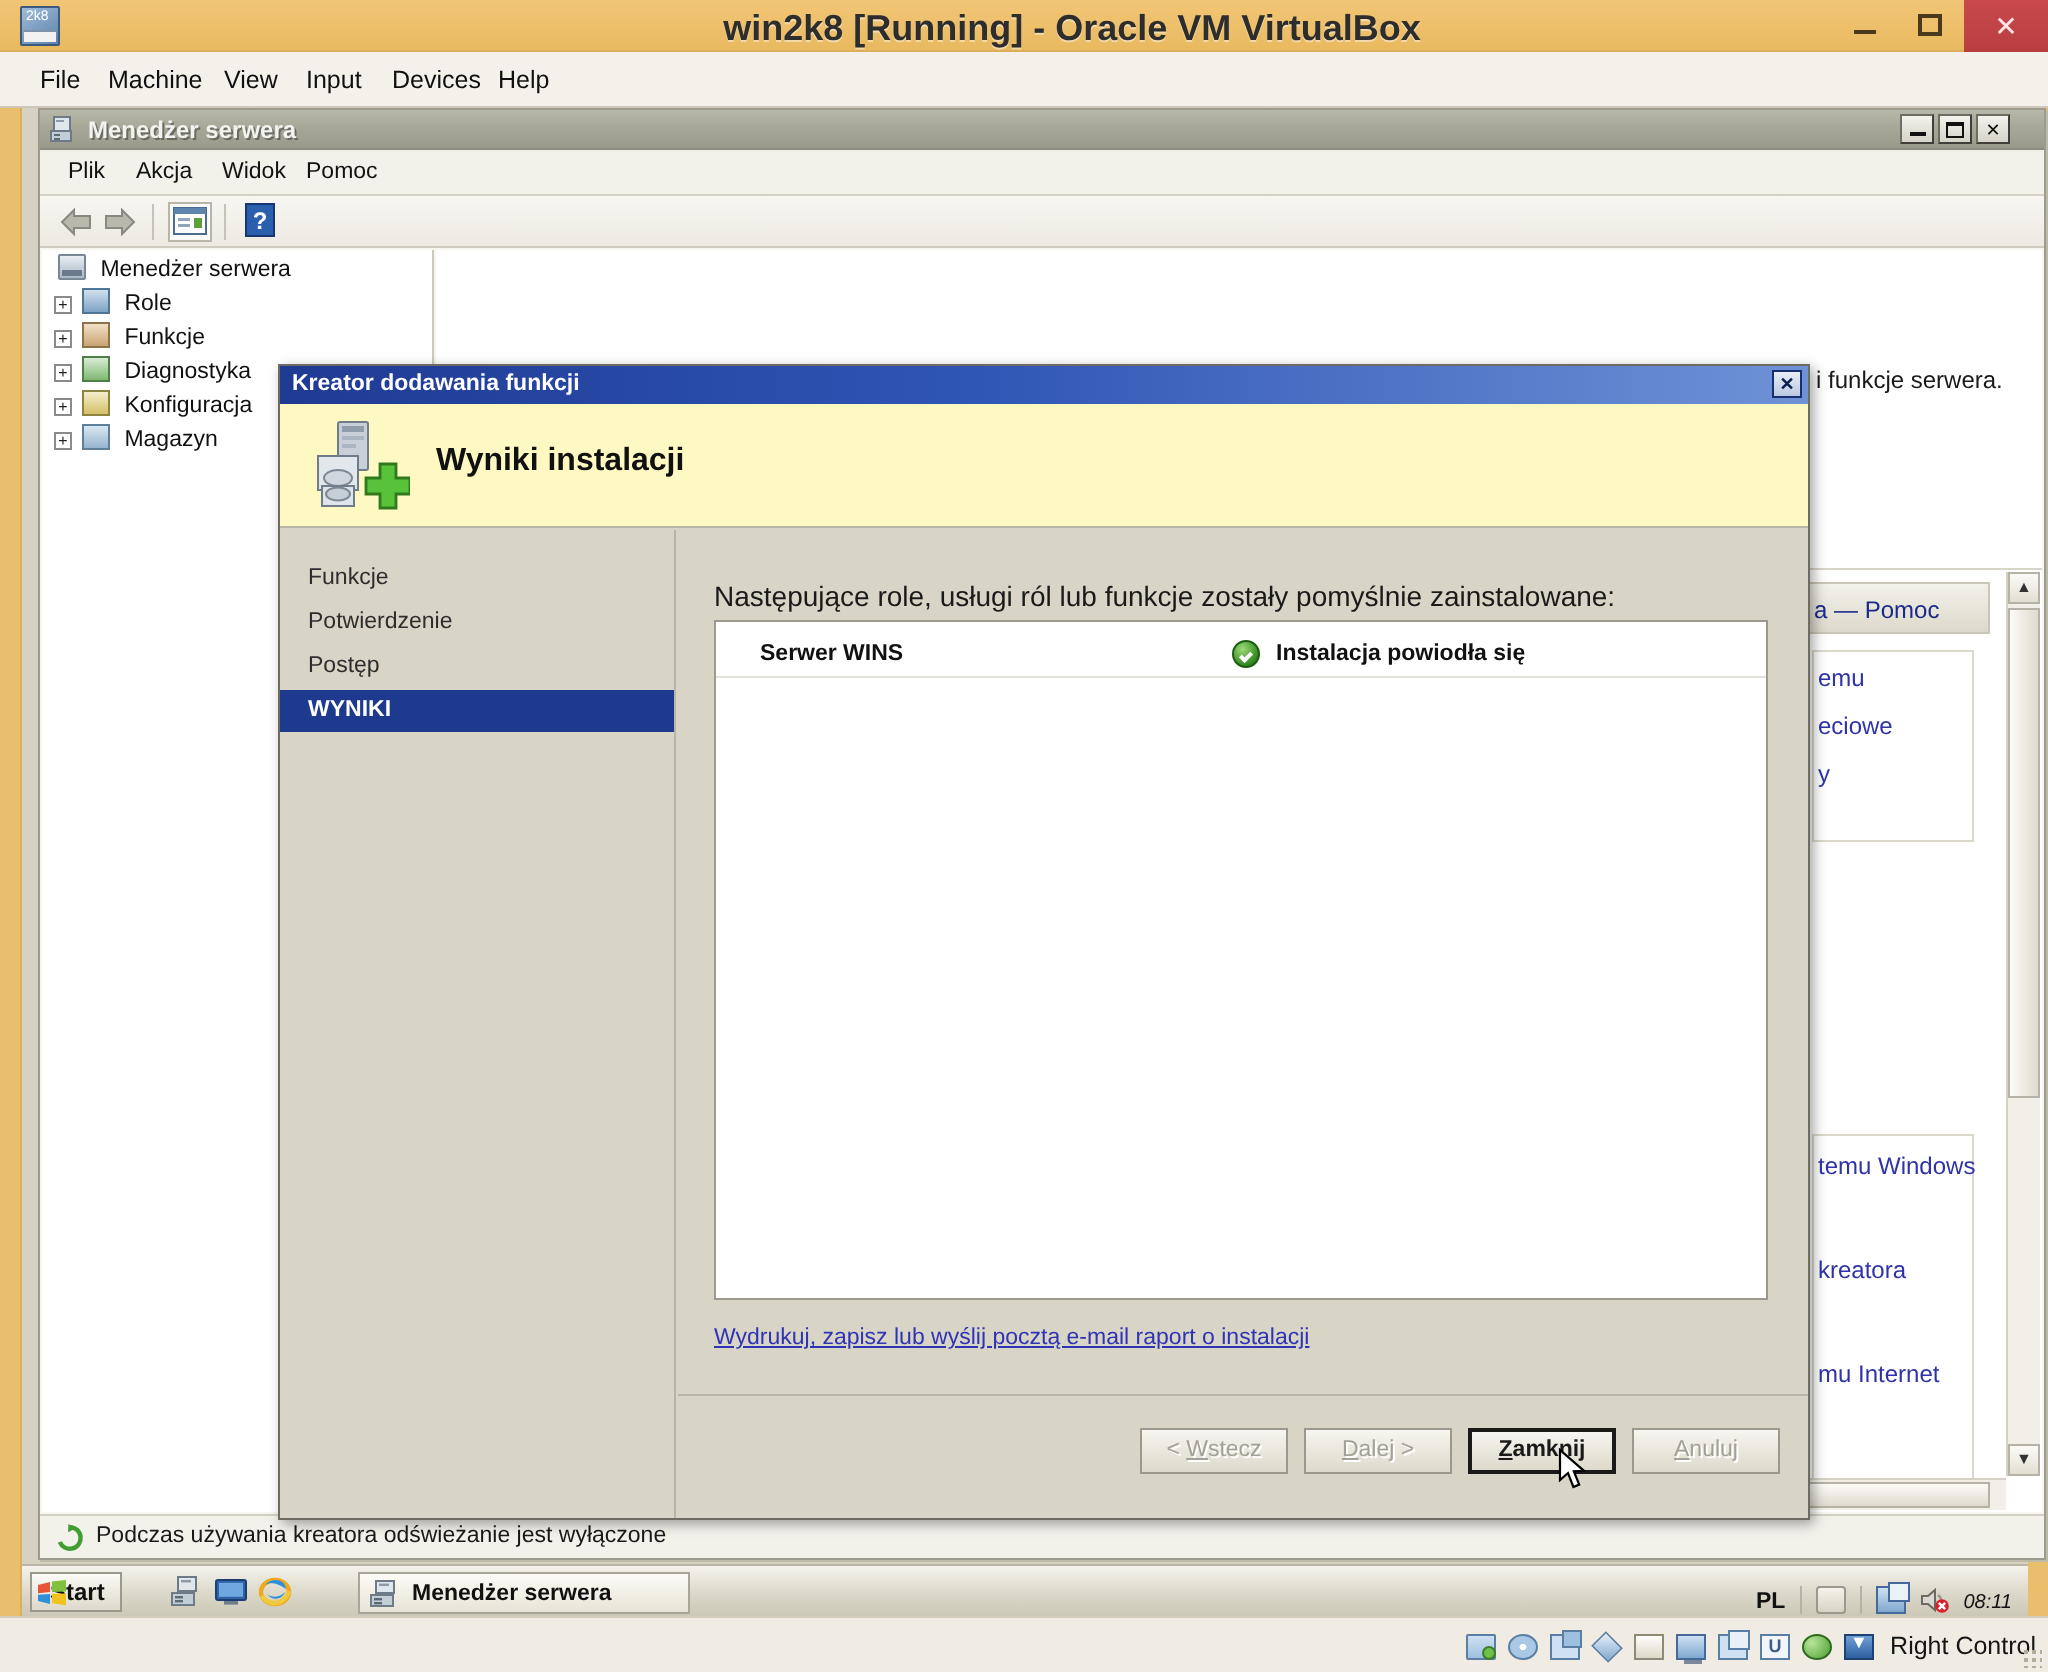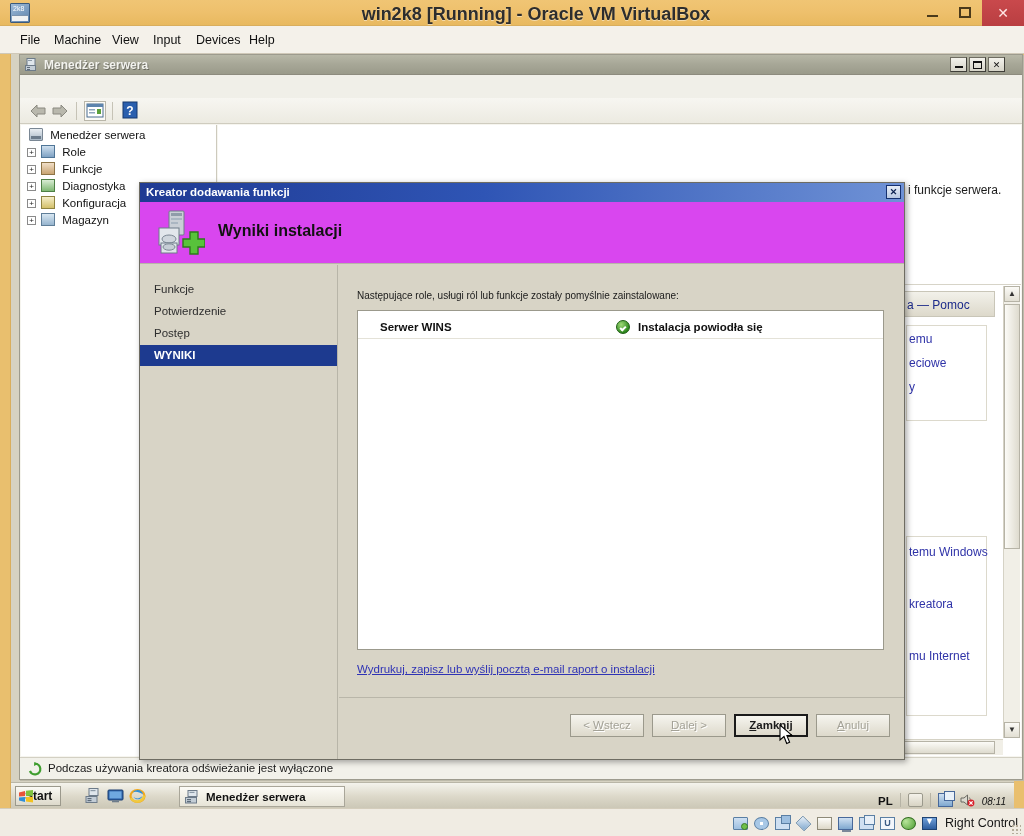--- a/index.html
+++ b/index.html
@@ -250,21 +250,21 @@
   #wz-title-text{
     position:absolute; left:6px; top:3px; font-size:11.5px; font-weight:bold; color:#fff;
   }
   #wz-close{
     position:absolute; right:3px; top:2px; width:15px; height:14px;
     background:linear-gradient(#e8eef8,#b9c8e2); border:1px solid #16306f;
     font-size:9px; line-height:13px; text-align:center; color:#0b1f4f; font-weight:bold;
   }
   #wz-header{
     position:absolute; left:0; top:19px; width:100%; height:62px;
-    background:#d946ef; border-bottom:1px solid #b8b5a8;
+    background:#fef9c3; border-bottom:1px solid #b8b5a8;
   }
   #wz-header-icon{
     position:absolute; left:15px; top:7px; width:50px; height:48px;
   }
   #wz-header-title{
     position:absolute; left:78px; top:20px; font-size:16px; font-weight:bold; color:#111;
   }
   #wz-nav{
     position:absolute; left:0; top:82px; width:198px; bottom:0;
     background:#d8d4c6; border-right:1px solid #b8b5a8;
@@ -275,21 +275,21 @@
   }
   .wz-nav-item.active{
     background:#1d3a8f; color:#fff; font-weight:bold;
     margin-right:0px;
   }
   #wz-main{
     position:absolute; left:199px; top:82px; right:0; bottom:0;
     background:#d8d4c6;
   }
   #wz-intro{
-    position:absolute; left:18px; top:25px; font-size:10px; color:#1a1a1a;
+    position:absolute; left:18px; top:25px; font-size:14px; color:#1a1a1a;
   }
   #wz-listbox{
     position:absolute; left:18px; top:45px; right:20px; height:340px;
     background:#fff; border:1px solid #9b998c;
   }
   #wz-list-row{
     position:relative; height:24px; line-height:24px; margin-top:4px;
     border-bottom:1px solid #e4e2d8;
   }
   #wz-item-name{
@@ -431,20 +431,26 @@
         <div id="sm-title-text">Menedżer serwera</div>
         <div class="sm-ctlbox" id="sm-min">
             <i></i>
           </div>
         <div class="sm-ctlbox" id="sm-max">
             <i></i>
           </div>
         <div class="sm-ctlbox" id="sm-close">✕</div>
       </div>
 
+      <div id="sm-menubar">
+        <div class="mi" style="left:14px">Plik</div>
+        <div class="mi" style="left:48px">Akcja</div>
+        <div class="mi" style="left:91px">Widok</div>
+        <div class="mi" style="left:133px">Pomoc</div>
+      </div>
 
       <div id="sm-toolbar">
         <svg class="tb-arrow" style="left:8px" viewBox="0 0 20 16">
           <path d="M9 2 L3 8 L9 14 L9 11 L17 11 L17 5 L9 5 Z" fill="#b9b8ad" stroke="#8a8980"></path>
         </svg>
         <svg class="tb-arrow" style="left:30px" viewBox="0 0 20 16">
           <path d="M11 2 L17 8 L11 14 L11 11 L3 11 L3 5 L11 5 Z" fill="#b9b8ad" stroke="#8a8980"></path>
         </svg>
         <div class="tb-sep" style="left:56px"></div>
         <div class="tb-btn" id="tb-props" style="left:64px">
@@ -504,21 +510,21 @@
             <div class="bg-text" style="left:680px; top:58px;">e i funkcje serwera.</div>
           </div>
 
           <div class="bg-panelhdr" style="left:680px; top:166px; right:26px;">a — Pomoc</div>
           <div class="bg-box" style="left:688px; top:200px; right:34px; height:96px;">
             <div class="bg-link" style="left:2px; top:6px;">emu</div>
             <div class="bg-link" style="left:2px; top:30px;">eciowe</div>
             <div class="bg-link" style="left:2px; top:54px;">y</div>
           </div>
 
-          <div class="bg-box" style="left:688px; top:411px; right:34px; height:180px;">
+          <div class="bg-box" style="left:688px; top:442px; right:34px; height:180px;">
             <div class="bg-link" style="left:2px; top:8px;">temu Windows</div>
             <div class="bg-link" style="left:2px; top:60px;">kreatora</div>
             <div class="bg-link" style="left:2px; top:112px;">mu Internet</div>
           </div>
 
           <div id="sm-vscroll">
             <div class="sb-btn" style="top:0">▲</div>
             <div id="sm-vscroll-thumb"></div>
             <div class="sb-btn" style="bottom:0">▼</div>
           </div>

